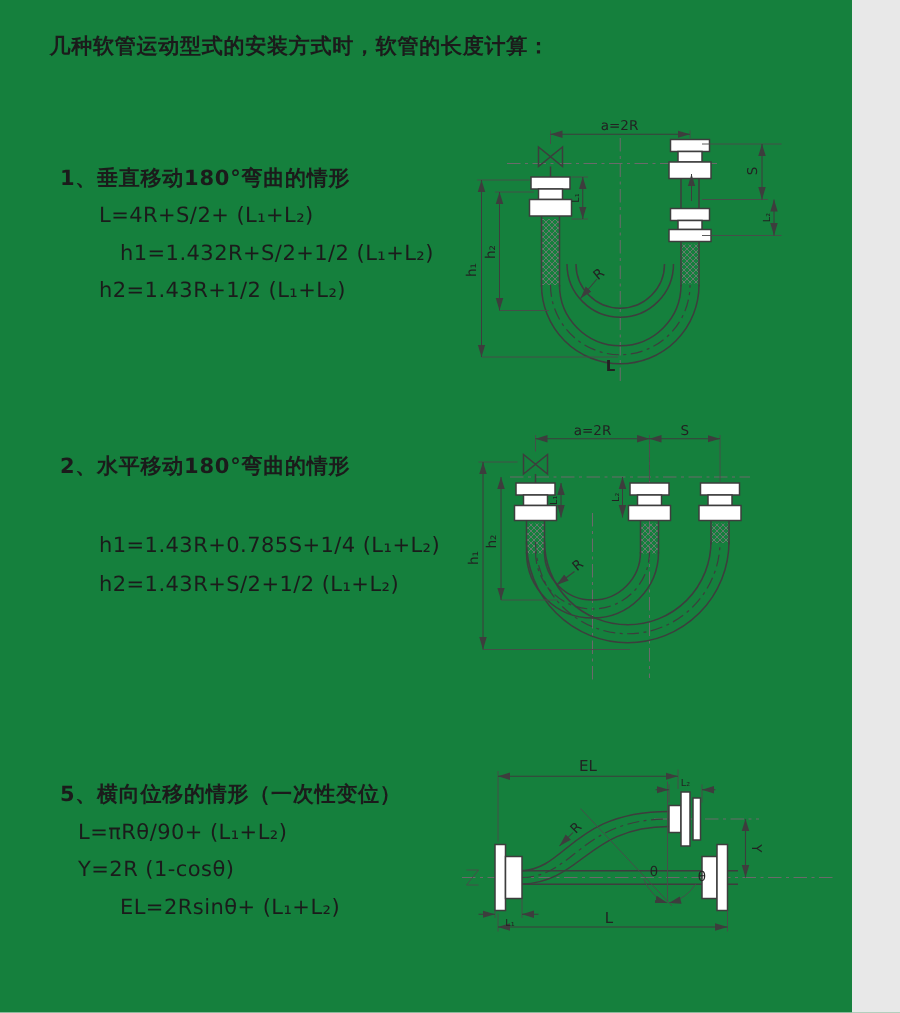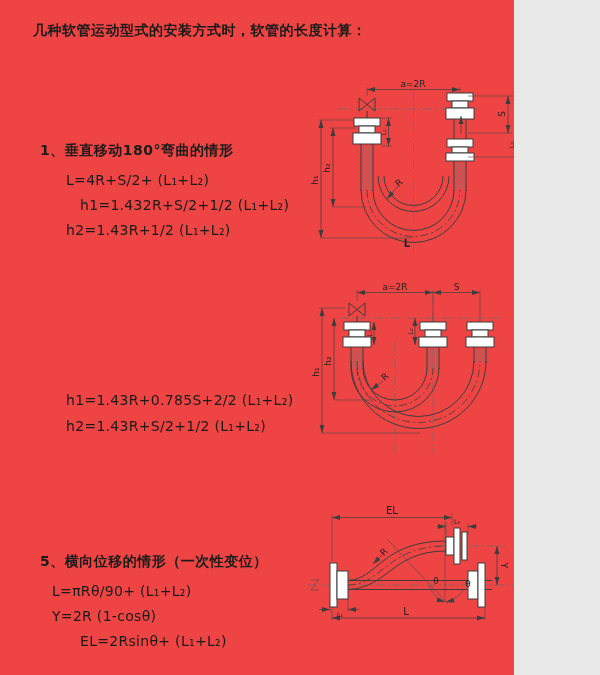--- a/index.html
+++ b/index.html
@@ -1,22 +1,22 @@
 <!DOCTYPE html>
 <html><head>
 <meta charset="utf-8">
 <style>
   html,body{margin:0;padding:0;background:#e8e8e8;}
   .page{
-    position:relative;width:514px;height:675px;background:#ef4444;
+    position:relative;width:568px;height:675px;background:#15803d;
     font-family:"DejaVu Sans","Liberation Sans",sans-serif;color:#1b1b1b;overflow:hidden;
   }
   .title{position:absolute;left:33px;top:22px;font-size:14px;font-weight:bold;letter-spacing:.5px;}
-  .sec-heading{position:absolute;font-size:14px;font-weight:bold;letter-spacing:.5px;margin-top:32px;}
-  .formula{position:absolute;font-size:14px;letter-spacing:.3px;margin-top:36px;}
+  .sec-heading{position:absolute;font-size:14px;font-weight:bold;letter-spacing:.5px;}
+  .formula{position:absolute;font-size:14px;letter-spacing:.3px;}
   svg.drawing{position:absolute;left:0;top:0;pointer-events:none;}
   svg .dr{stroke:#3d3d3d;stroke-width:1;fill:none;}
   svg .frect{stroke:#3d3d3d;stroke-width:1;fill:#ffffff;}
   svg .thin{stroke:#4a4a4a;stroke-width:.6;fill:none;}
   svg .dim{stroke:#3d3d3d;stroke-width:.7;fill:none;}
   svg .cl{stroke:#6a6a6a;stroke-width:.7;fill:none;stroke-dasharray:9 3 2 3;}
   svg .hc{stroke-dasharray:8 3 2 3;stroke-width:.8;}
   svg text{fill:#222;font-family:"DejaVu Sans","Liberation Sans",sans-serif;}
   svg .lbl{font-size:9px;}
   svg .lblsm{font-size:6.5px;}
@@ -28,21 +28,22 @@
 
 <div class="page">
 
   <div class="title">几种软管运动型式的安装方式时，软管的长度计算：</div>
 
   <div class="sec-heading" style="left:40px;top:110px">1、垂直移动180°弯曲的情形</div>
   <div class="formula" style="left:66px;top:136px">L=4R+S/2+ (L₁+L₂)</div>
   <div class="formula" style="left:80px;top:161px">h1=1.432R+S/2+1/2 (L₁+L₂)</div>
   <div class="formula" style="left:66px;top:186px">h2=1.43R+1/2 (L₁+L₂)</div>
 
-  <div class="formula" style="left:66px;top:356px">h1=1.43R+0.785S+2/2 (L₁+L₂)</div>
+  <div class="sec-heading" style="left:40px;top:302px">2、水平移动180°弯曲的情形</div>
+  <div class="formula" style="left:66px;top:356px">h1=1.43R+0.785S+1/4 (L₁+L₂)</div>
   <div class="formula" style="left:66px;top:382px">h2=1.43R+S/2+1/2 (L₁+L₂)</div>
 
   <div class="sec-heading" style="left:40px;top:521px">5、横向位移的情形（一次性变位）</div>
   <div class="formula" style="left:52px;top:547px">L=πRθ/90+ (L₁+L₂)</div>
   <div class="formula" style="left:52px;top:572px">Y=2R (1-cosθ)</div>
   <div class="formula" style="left:80px;top:597px">EL=2Rsinθ+ (L₁+L₂)</div>
 
   <svg class="drawing" width="600" height="675" viewBox="0 0 600 675">
     <defs>
       <pattern id="xh" width="4" height="4" patternUnits="userSpaceOnUse">

